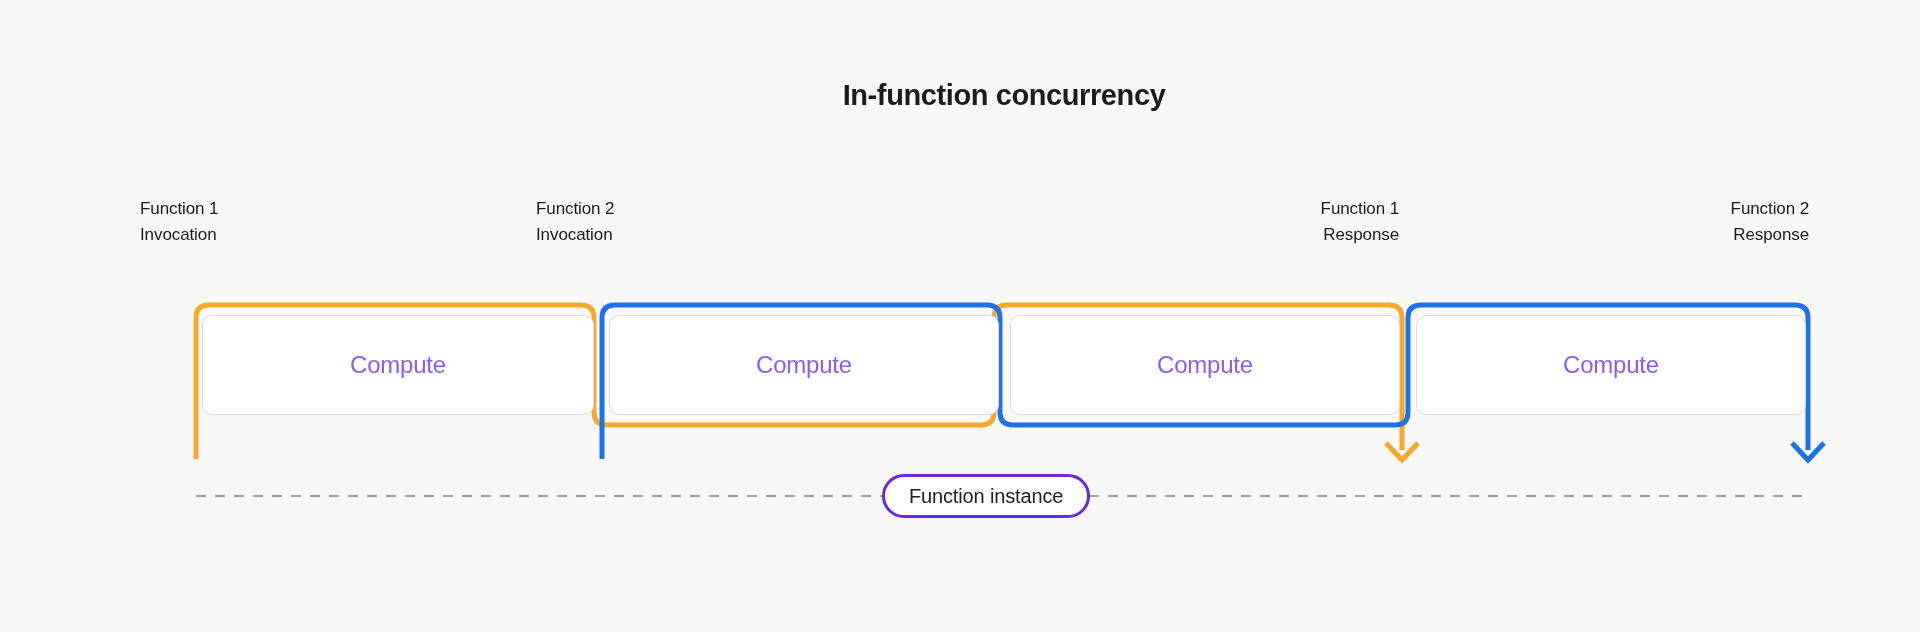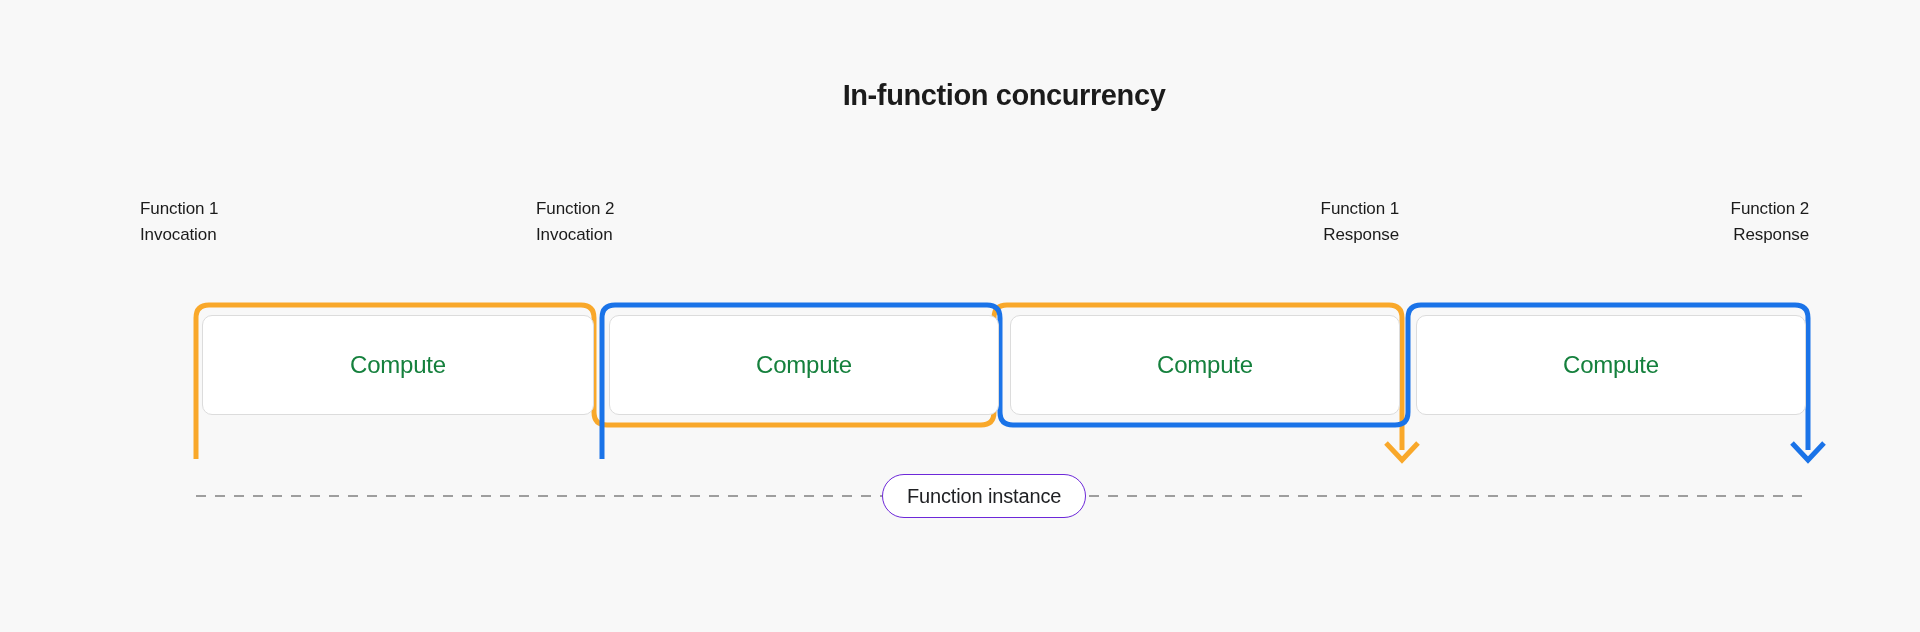--- a/index.html
+++ b/index.html
@@ -52,28 +52,28 @@
     background: #ffffff;
     border: 1px solid #dcdcdc;
     border-radius: 10px;
     display: flex;
     align-items: center;
     justify-content: center;
     box-sizing: border-box;
   }
   .compute-box-label {
     font-size: 24px;
-    color: #15803d;
+    color: #8b5cf6;
     font-weight: 400;
     letter-spacing: -0.2px;
   }
   .instance-pill {
     position: absolute;
     background: #ffffff;
-    border: 1px solid #6d28d9;
+    border: 3px solid #6d28d9;
     border-radius: 22px;
     height: 44px;
     display: flex;
     align-items: center;
     justify-content: center;
     padding: 0 24px;
     box-sizing: border-box;
   }
   .instance-pill-label {
     font-size: 20px;

